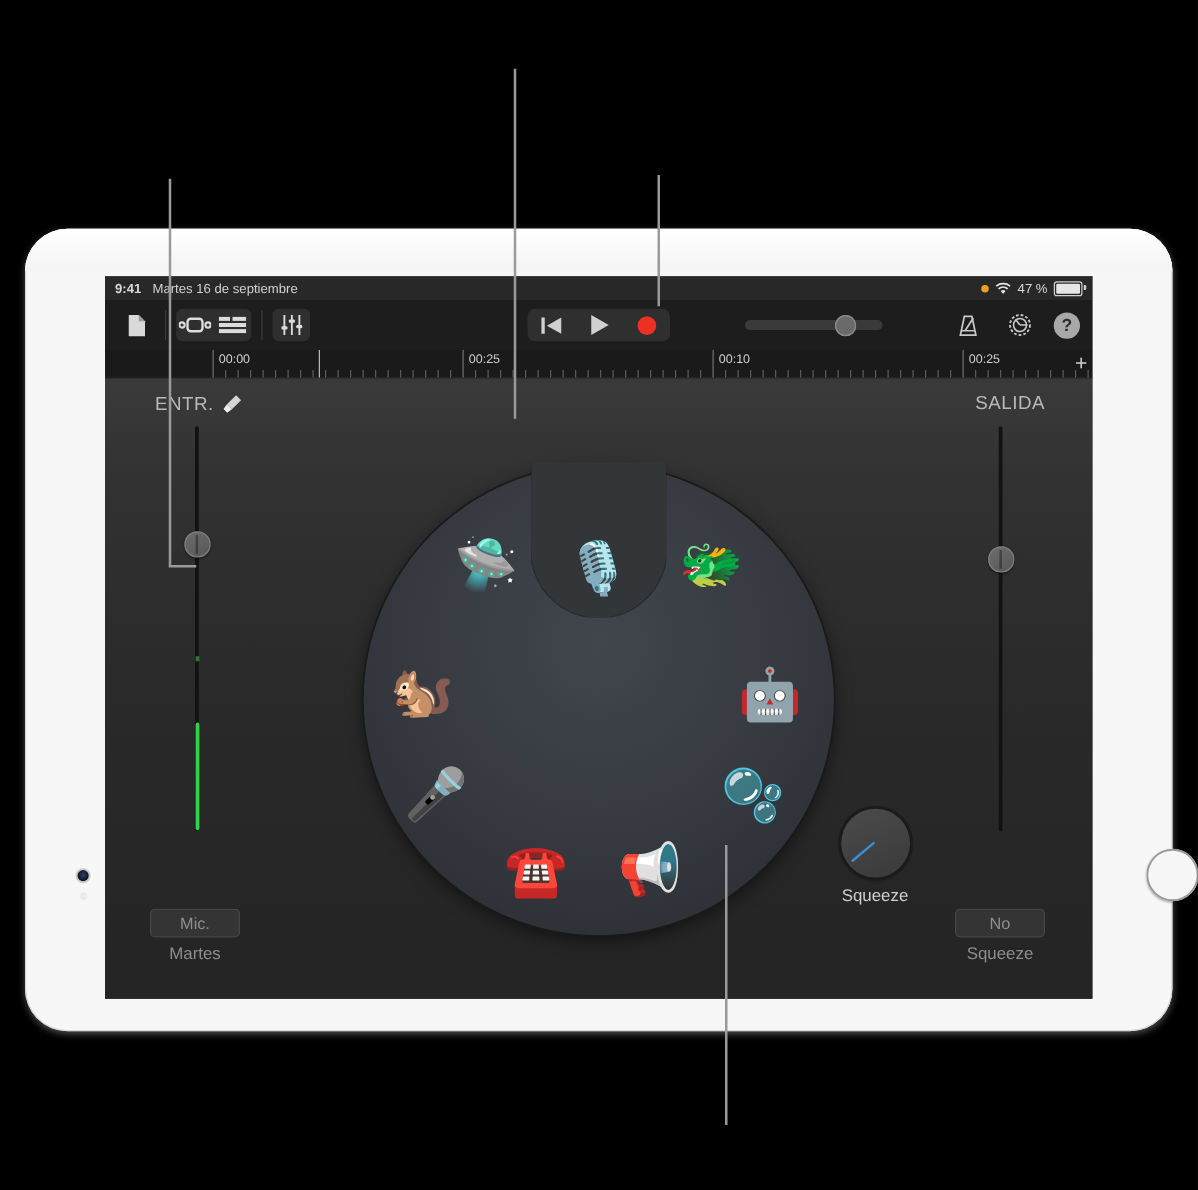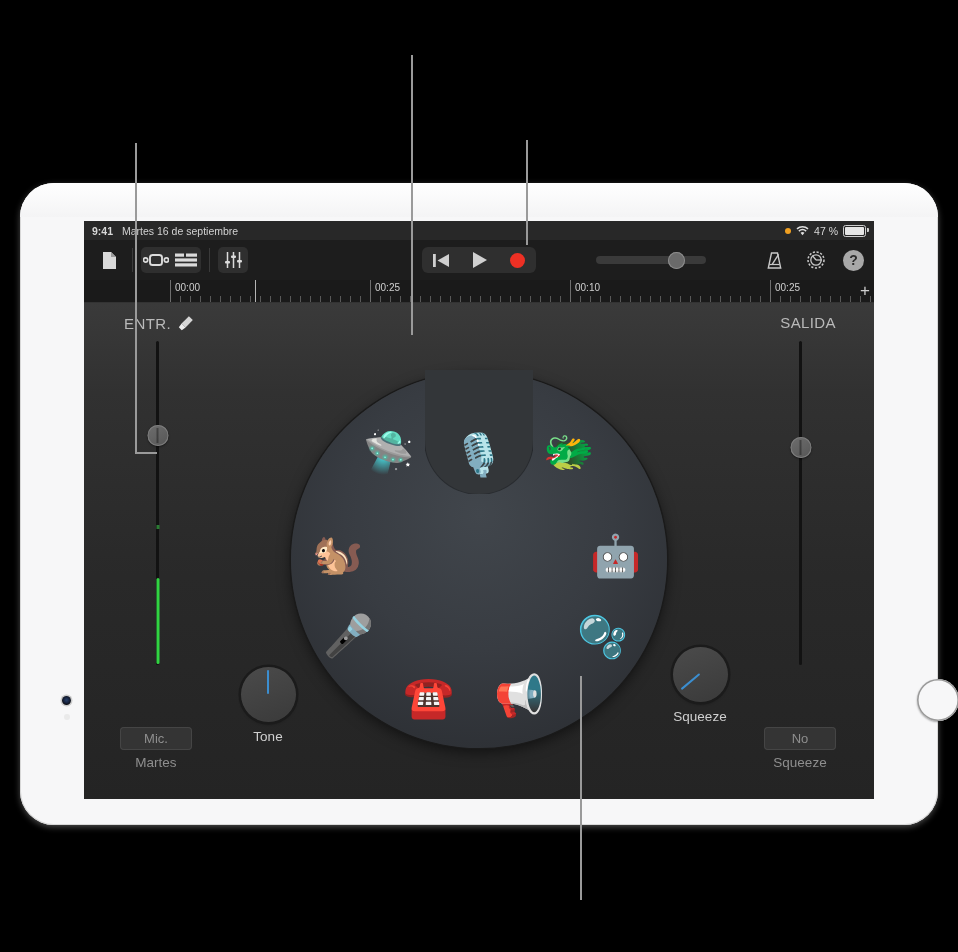--- a/index.html
+++ b/index.html
@@ -354,26 +354,20 @@
     <div class="fader" style="left:72px;top:38px;height:324px;">
       <div class="fknob" style="top:84px;"></div>
     </div>
     <div id="meter-seg" style="left:73.5px;top:222px;"></div>
     <div id="meter" style="left:73.5px;top:275px;height:86px;"></div>
 
     <div class="fader" style="left:715px;top:38px;height:324px;">
       <div class="fknob" style="top:96px;"></div>
     </div>
 
-    <div class="knob-wrap" style="left:148px;top:364px;width:72px;">
-      <div class="knob">
-        <div class="ptr" style="height:24px;top:3px;transform:rotate(0deg);"></div>
-      </div>
-      <div class="knob-label">Tone</div>
-    </div>
 
     <div class="knob-wrap" style="left:580px;top:344px;width:72px;">
       <div class="knob">
         <div class="ptr" style="height:24px;top:3px;transform:rotate(-130deg);"></div>
       </div>
       <div class="knob-label">Squeeze</div>
     </div>
 
     <div class="sbtn" style="left:36px;top:424px;">Mic.</div>
     <div class="sublabel" style="left:36px;top:452px;">Martes</div>

